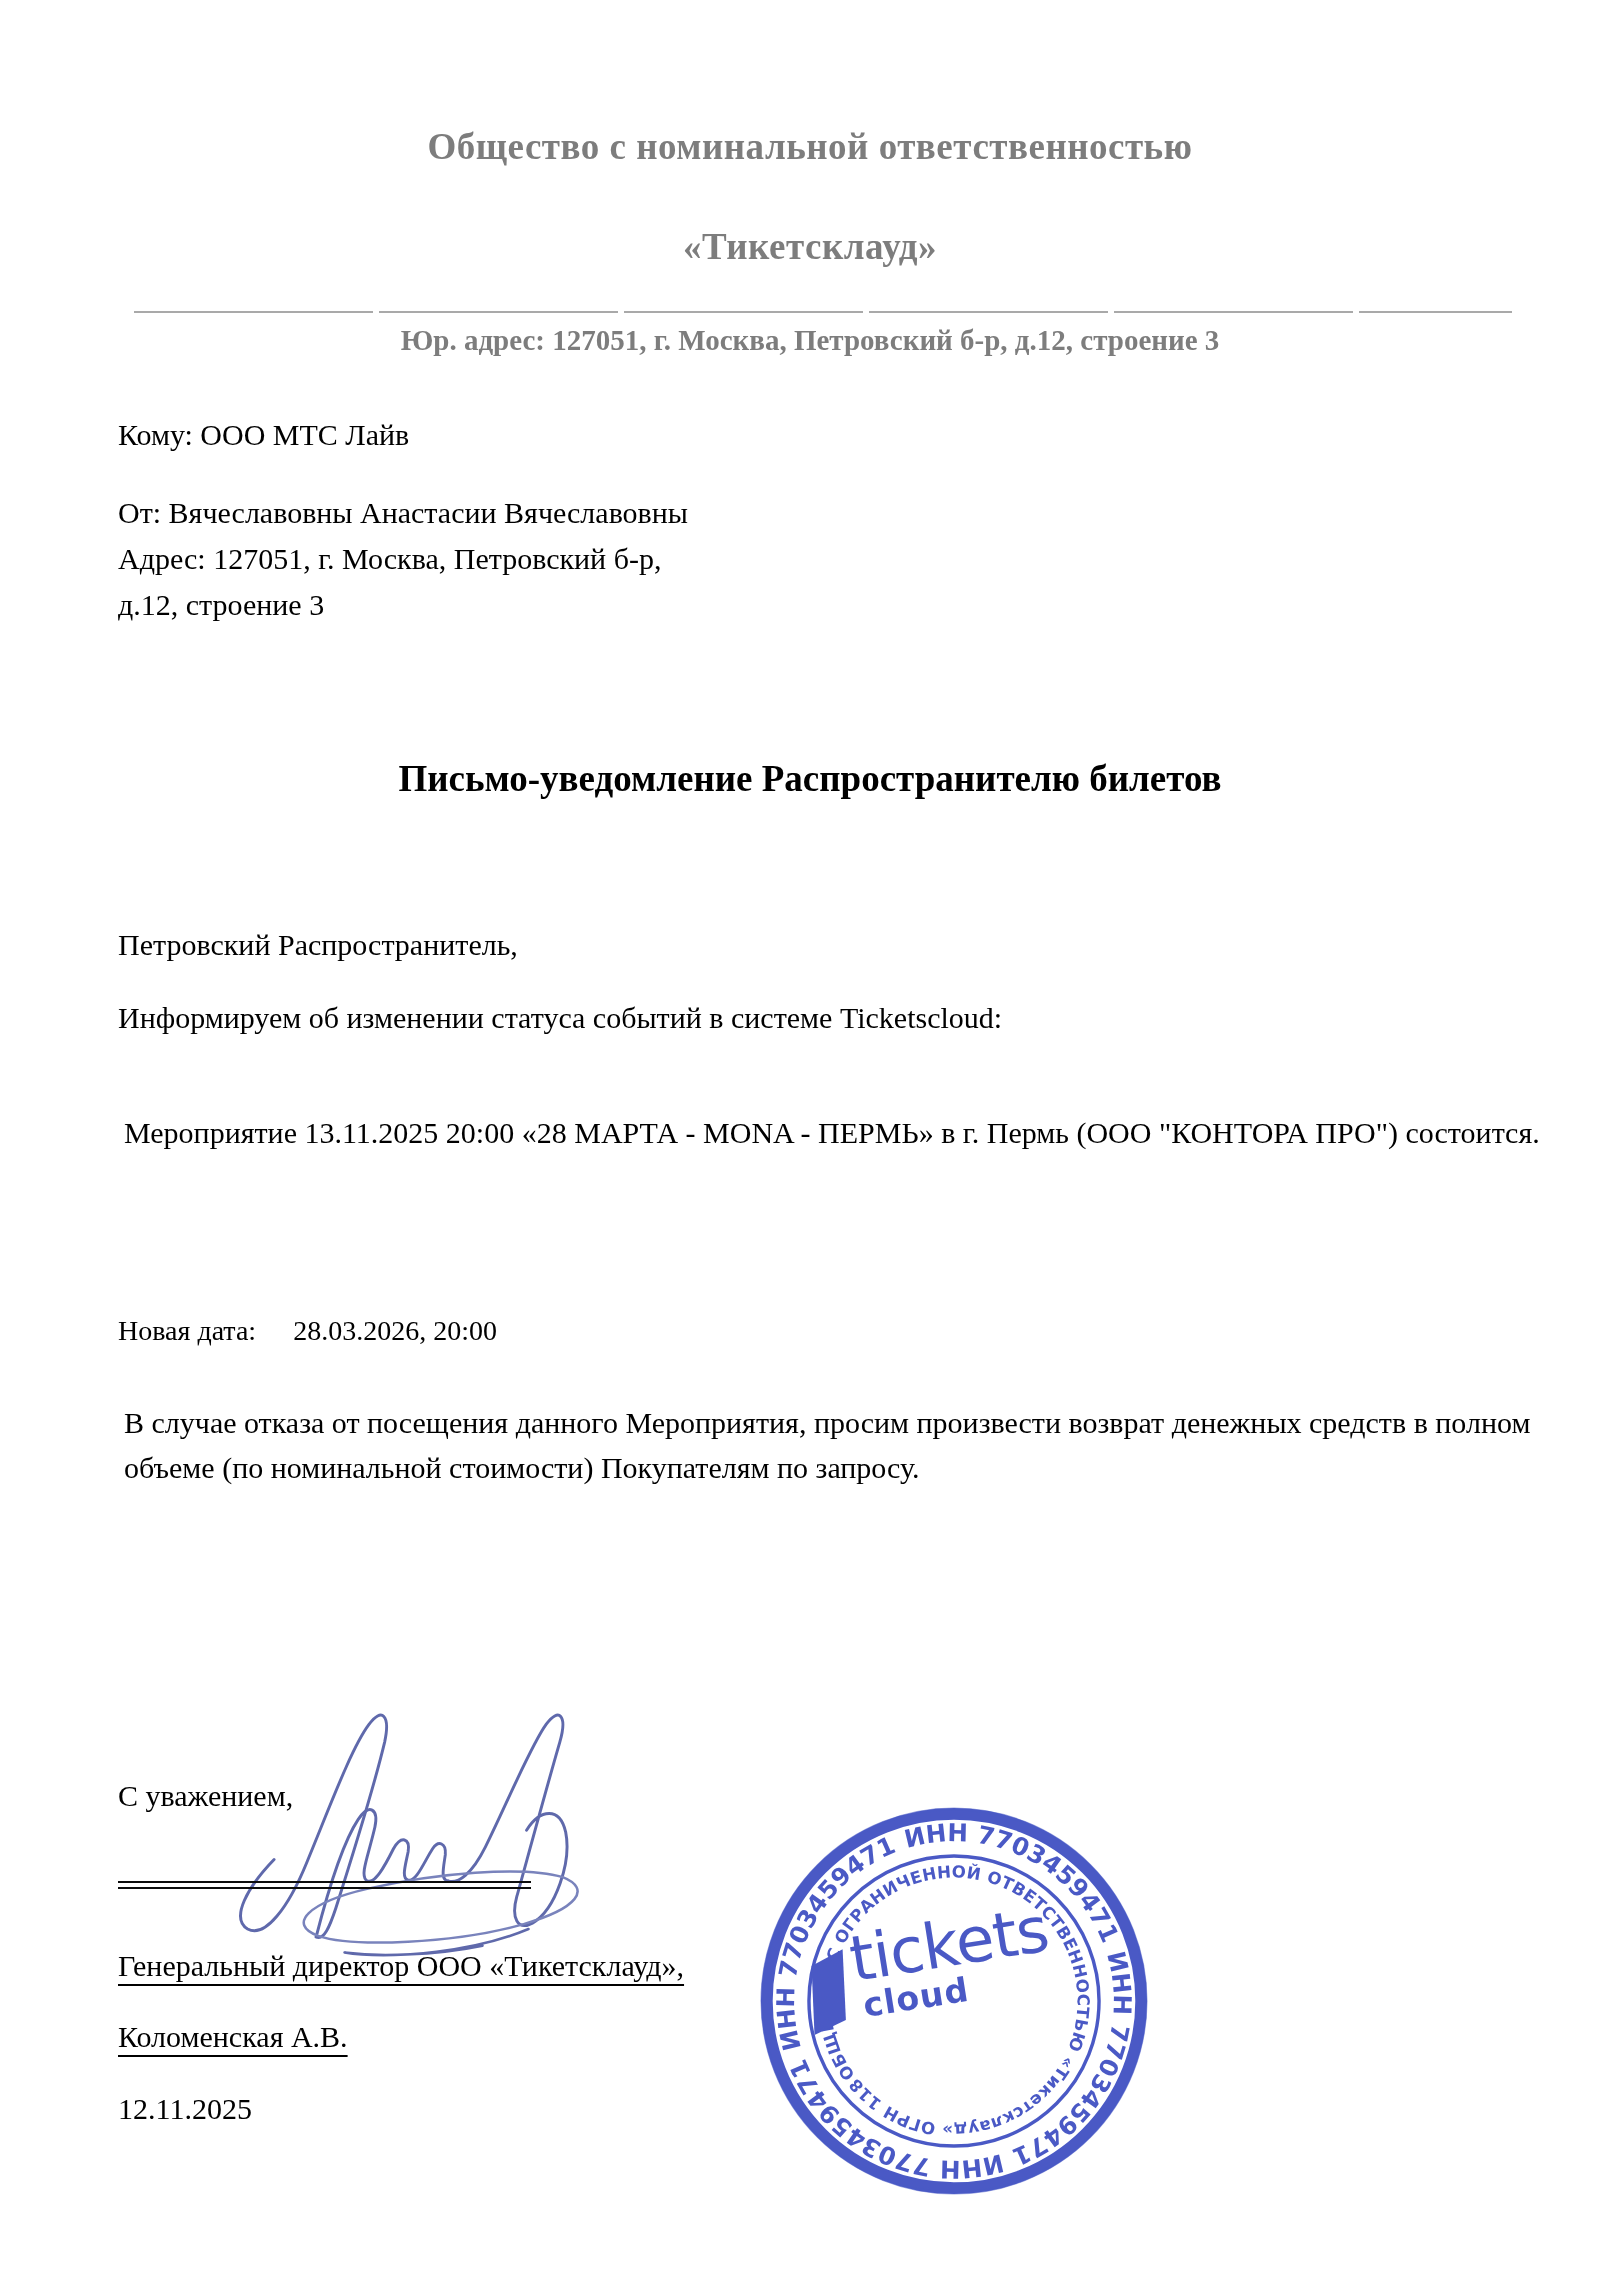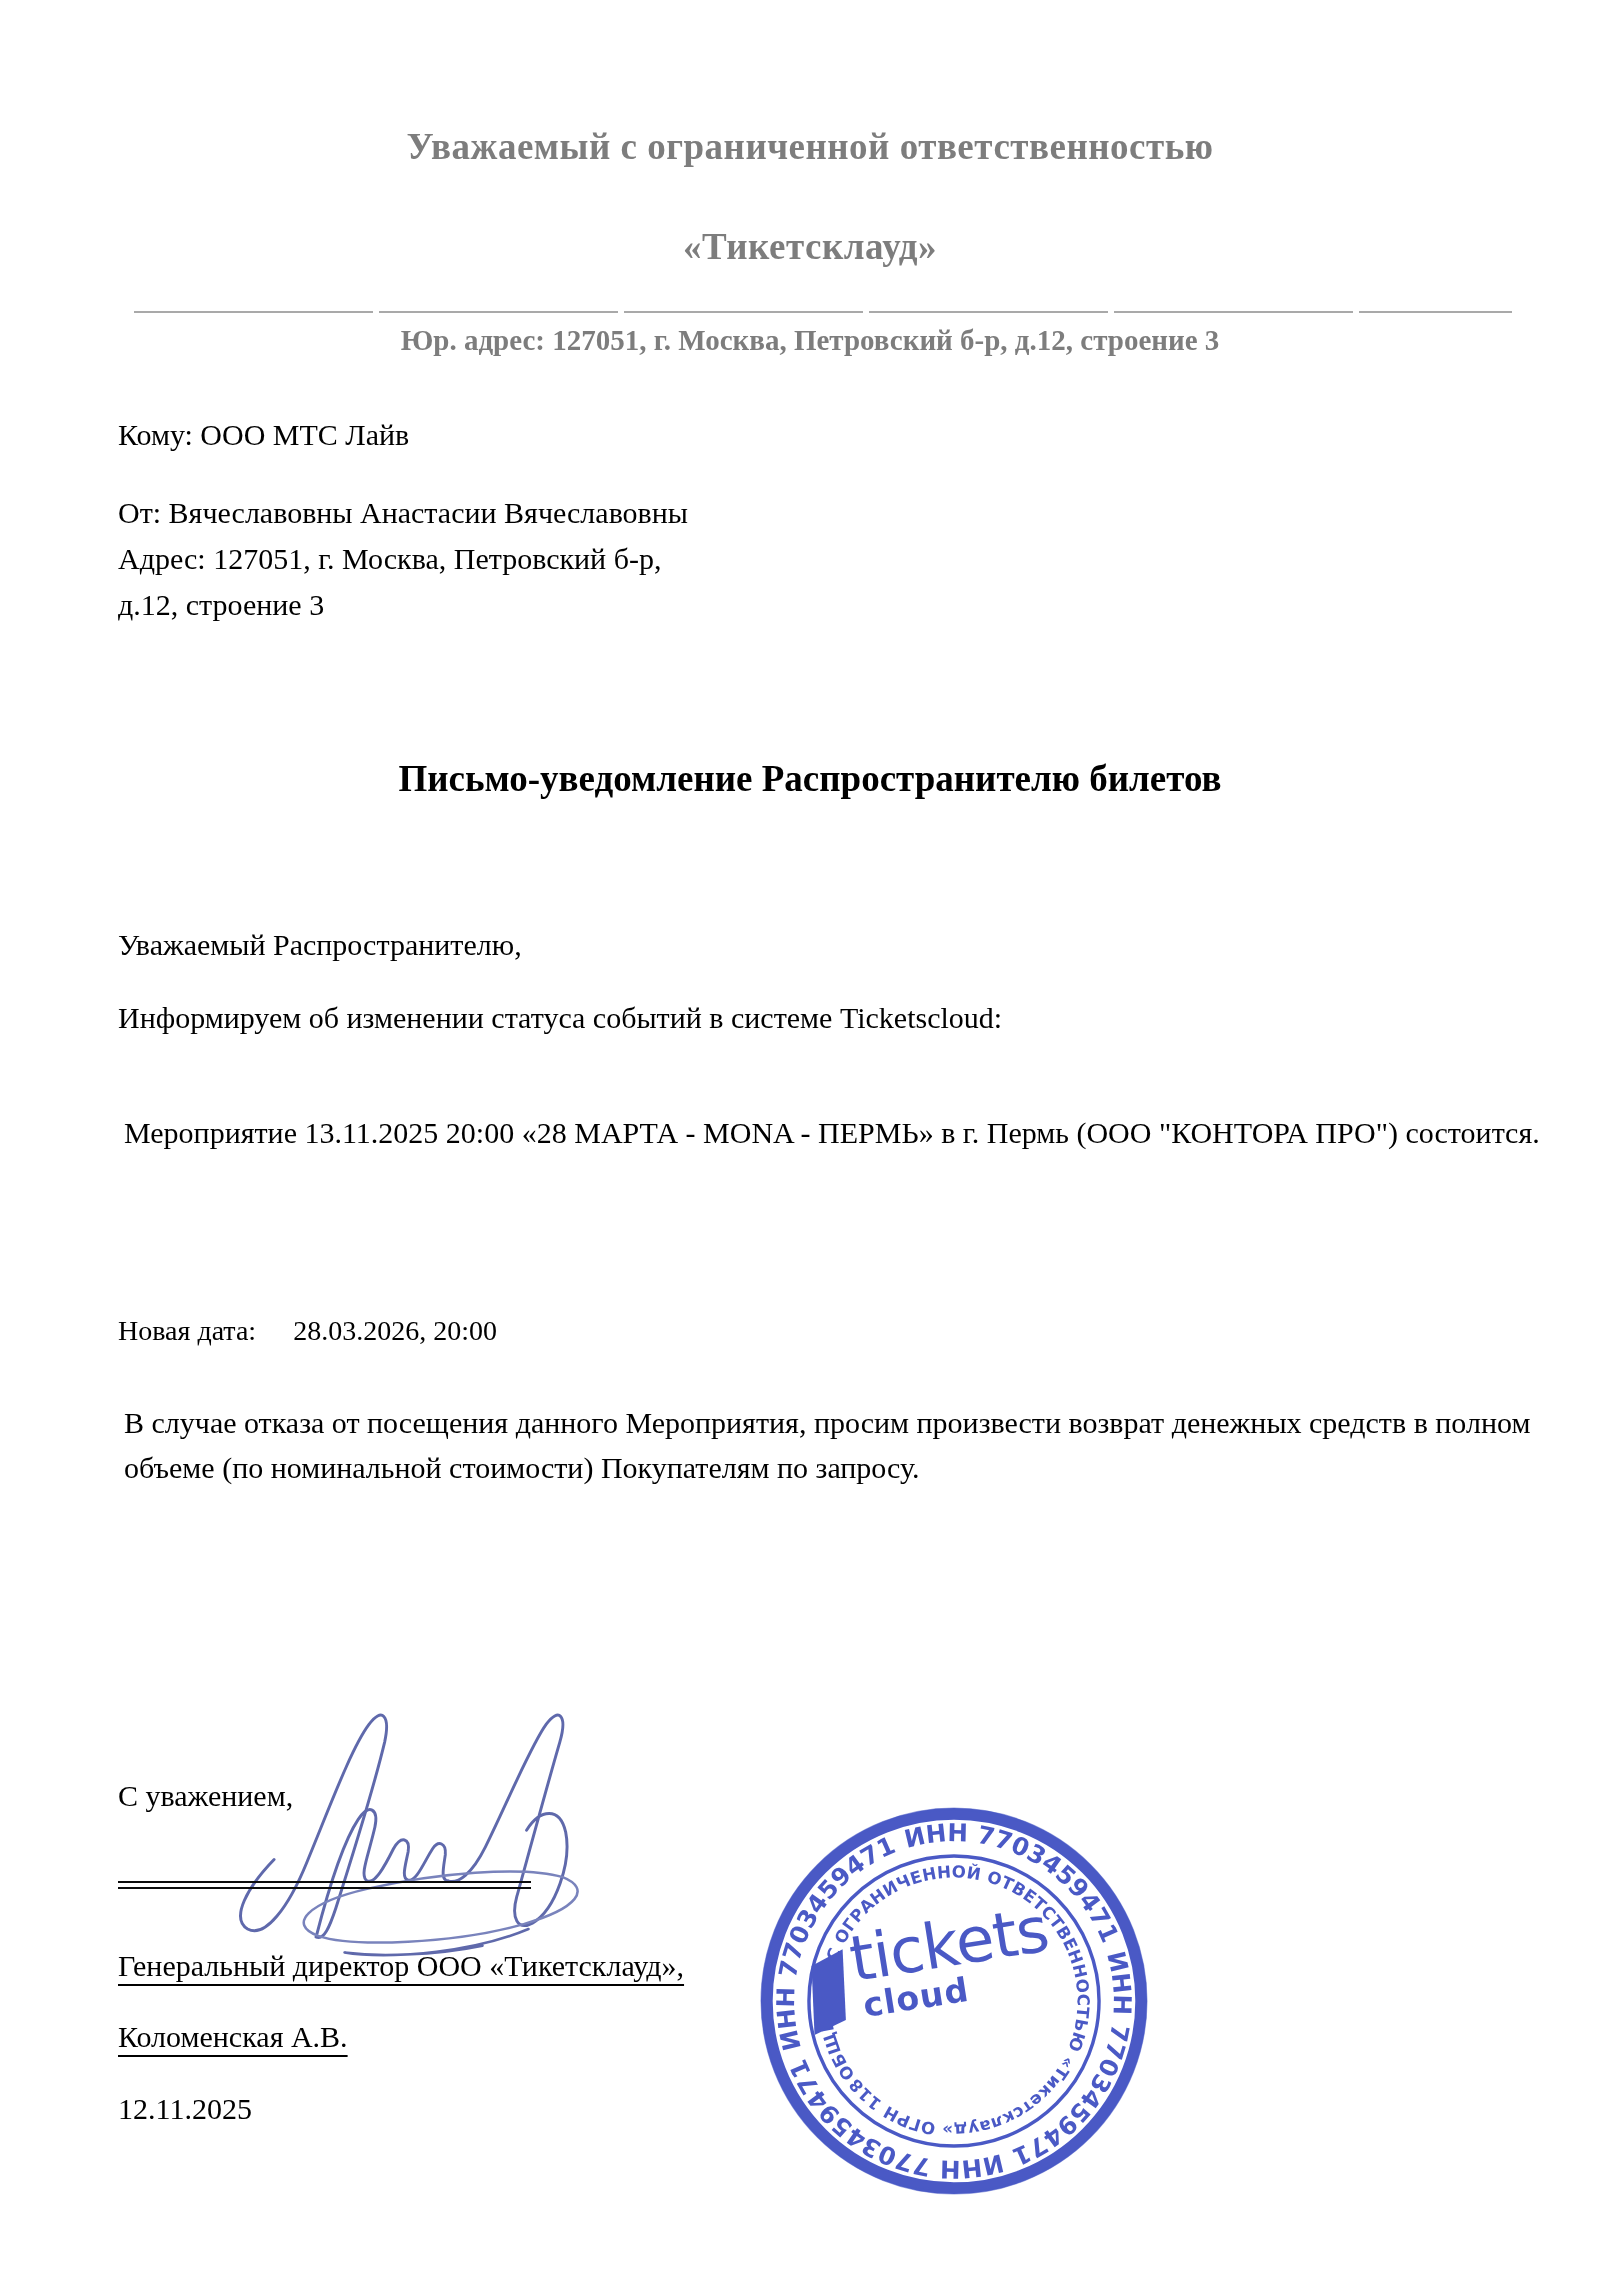--- a/index.html
+++ b/index.html
@@ -48,36 +48,36 @@
   .stamp-logo-sub{
     font-family:"DejaVu Sans","Liberation Sans",sans-serif;
     font-weight:bold;letter-spacing:1px;
   }
 </style>
 </head>
 <body>
 
 <div class="page">
 
-  <div class="abs center grey-bold hdr-org" style="top:125px">Уважаемый с ограниченной ответственностью</div>
+  <div class="abs center grey-bold hdr-org" style="top:125px">Общество с номинальной ответственностью</div>
   <div class="abs center grey-bold hdr-org" style="top:225px">«Тикетсклауд»</div>
   <div class="abs divider"></div>
   <div class="abs center grey-bold hdr-legal" style="top:324px">Юр. адрес: 127051, г. Москва, Петровский б-р, д.12, строение 3</div>
 
   <div class="abs body-line" style="top:415px">Кому: ООО МТС Лайв</div>
 
   <div class="abs from-block">
     <div>От: Вячеславовны Анастасии Вячеславовны</div>
     <div>Адрес: 127051, г. Москва, Петровский б-р,</div>
     <div>д.12, строение 3</div>
   </div>
 
   <div class="abs center letter-title">Письмо-уведомление Распространителю билетов</div>
 
-  <div class="abs body-line" style="top:925px">Уважаемый Распространителю,</div>
+  <div class="abs body-line" style="top:925px">Петровский Распространитель,</div>
   <div class="abs body-line" style="top:998px">Информируем об изменении статуса событий в системе Ticketscloud:</div>
   <div class="abs para" style="top:1110px">Мероприятие 13.11.2025 20:00 «28 МАРТА - MONA - ПЕРМЬ» в г. Пермь (ООО "КОНТОРА ПРО") состоится.</div>
 
   <div class="abs newdate-row">
     <span>Новая дата:</span><span class="gap"></span><span>28.03.2026, 20:00</span>
   </div>
 
   <div class="abs para" style="top:1400px">В случае отказа от посещения данного Мероприятия, просим произвести возврат денежных средств в полном объеме (по номинальной стоимости) Покупателям по запросу.</div>
 
   <div class="abs body-line" style="top:1776px">С уважением,</div>

